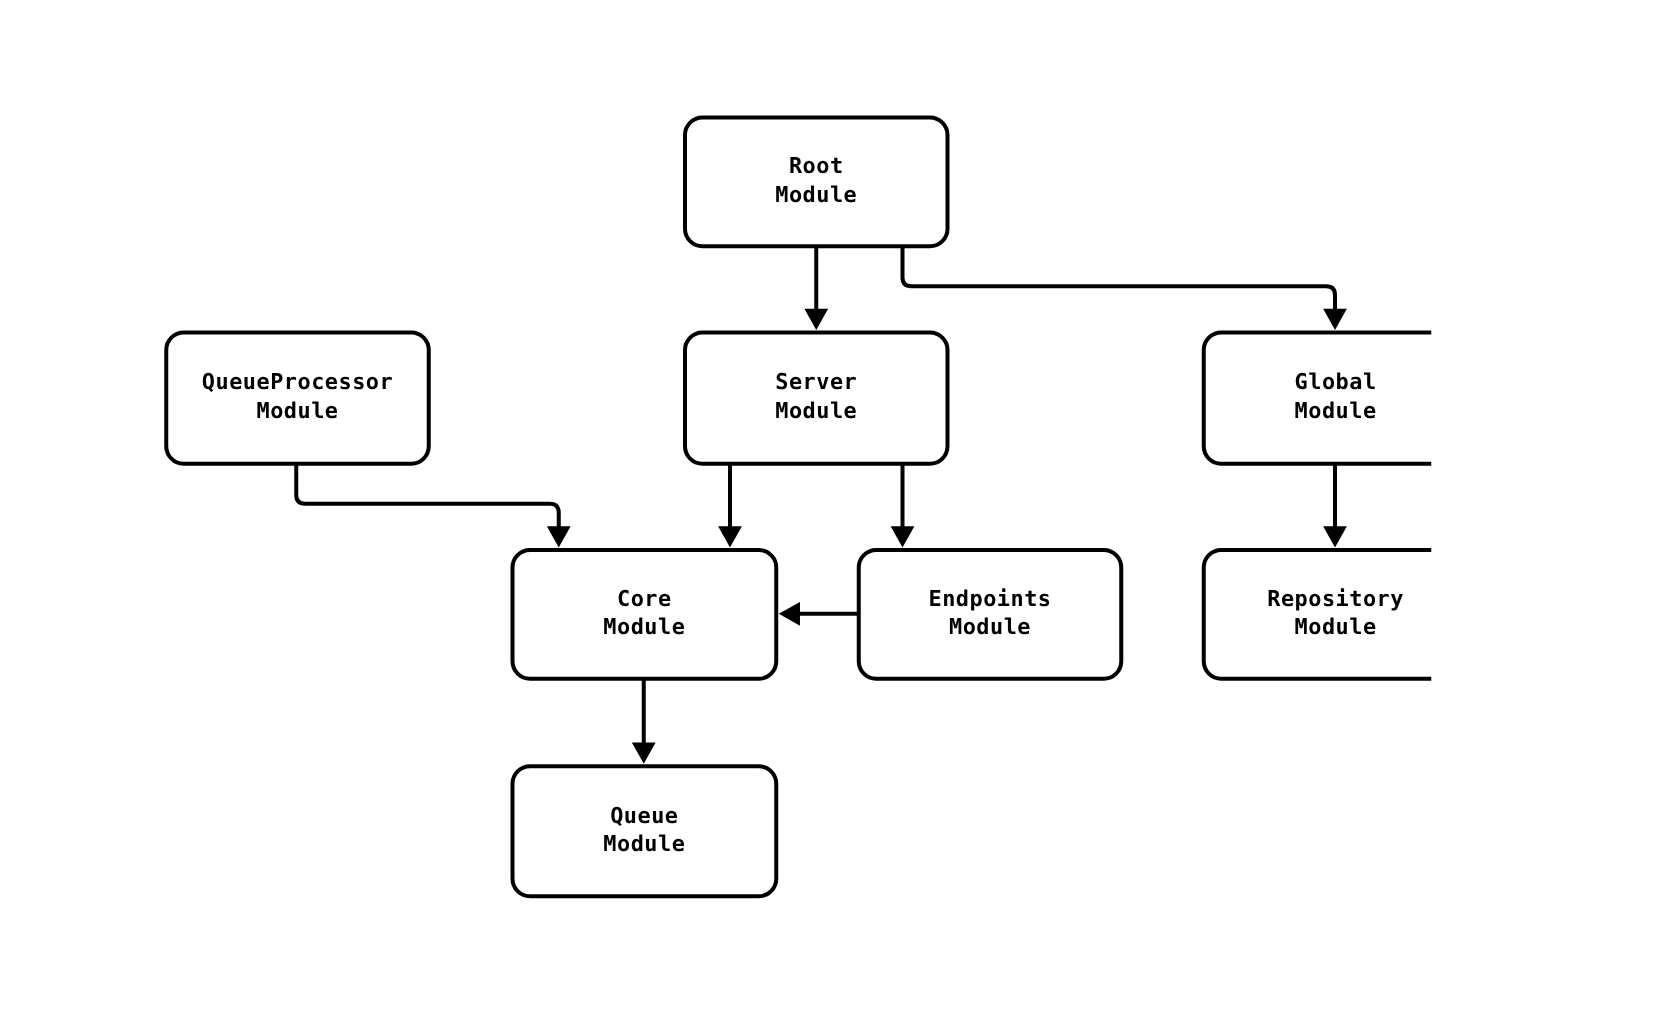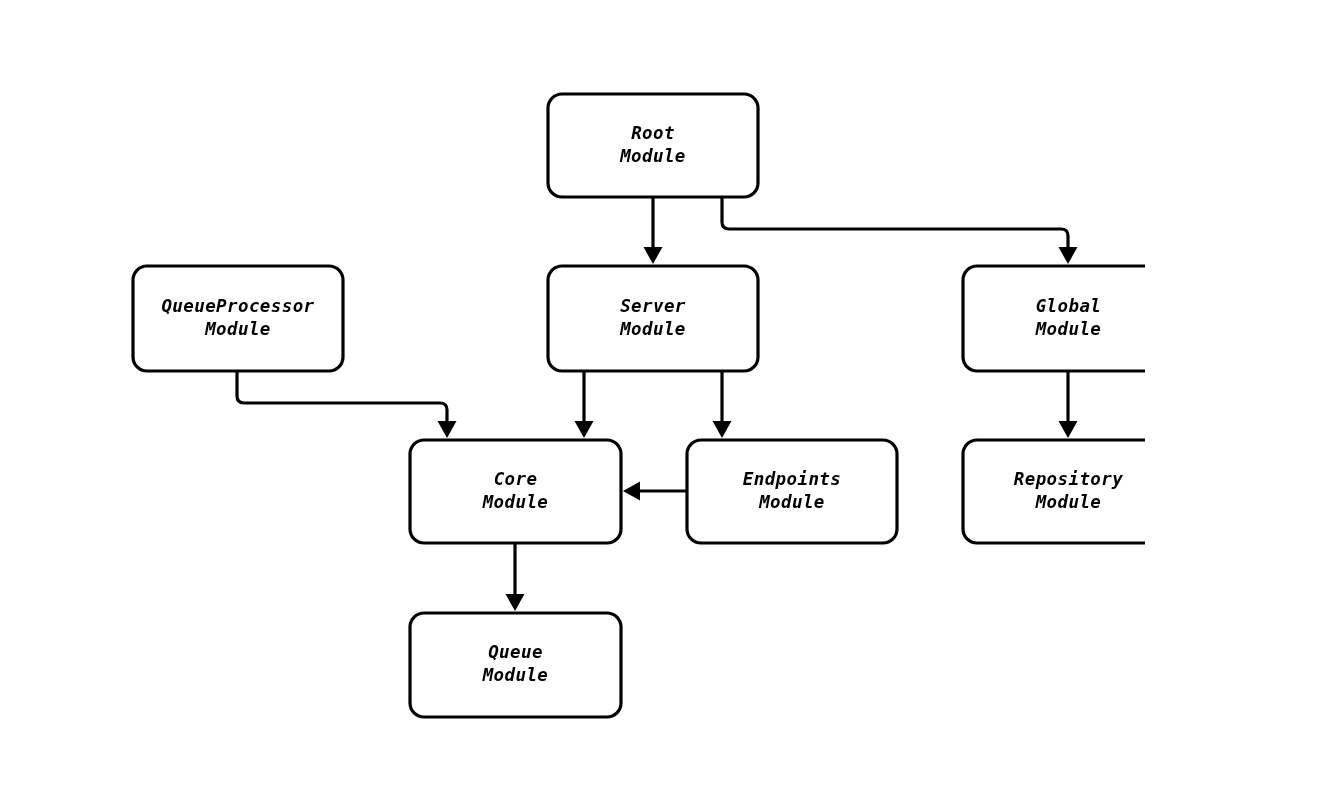--- a/index.html
+++ b/index.html
@@ -7,21 +7,20 @@
     padding: 0;
     background: #ffffff;
   }
   #diagram-root {
     position: relative;
     width: 1145px;
     height: 809px;
     background: #ffffff;
     overflow: hidden;
     font-family: "DejaVu Sans Mono", "Liberation Mono", monospace;
-    font-style: italic;
   }
   svg.diagram-canvas {
     position: absolute;
     inset: 0;
     width: 1337px;
     height: 809px;
     display: block;
   }
   .node-box {
     fill: #ffffff;

